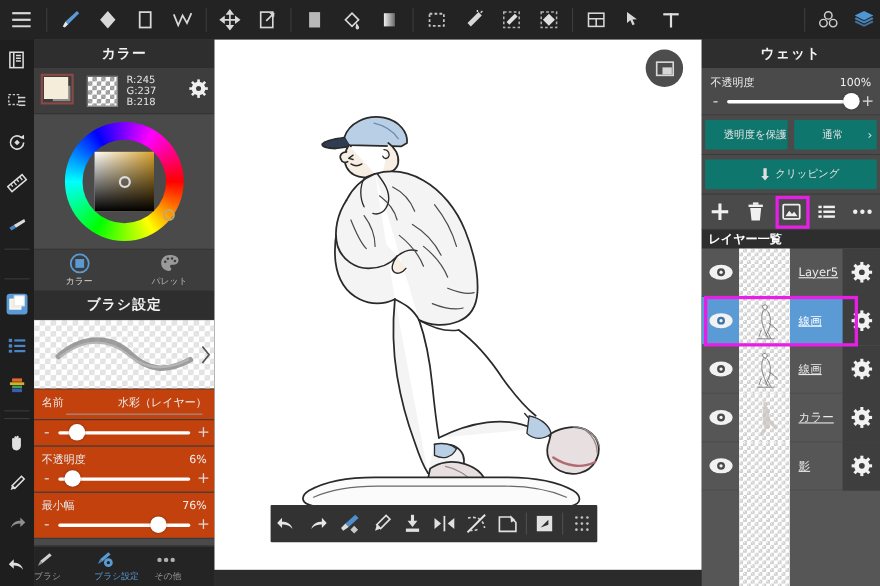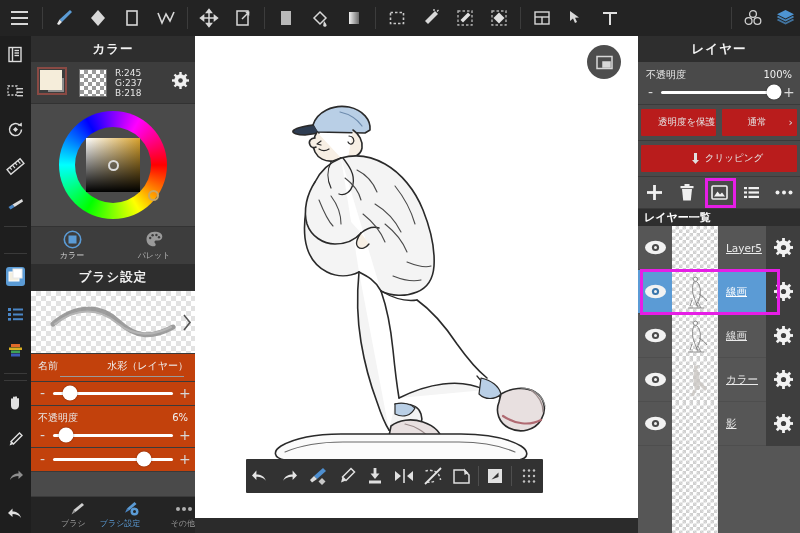--- a/index.html
+++ b/index.html
@@ -151,21 +151,21 @@
     position: absolute; top: 50%; width: 15px; height: 15px; border-radius: 50%;
     background: #fff; transform: translate(-50%, -50%); cursor: pointer;
     box-shadow: 0 0 2px rgba(0,0,0,.4);
   }
 
   .lp-filler { flex: 1 1 auto; background: #4a4a4a; border-top: 1px solid #3a3a3a; }
   .lp-tabs {
     height: 37px; background: #242424; display: flex; border-top: 1px solid #3a3a3a;
   }
   .lp-tab {
-    flex: 1; display: flex; flex-direction: column; align-items: flex-end;
+    flex: 1; display: flex; flex-direction: column; align-items: flex-start;
     justify-content: center; gap: 1px; cursor: pointer;
   }
   .lp-tab .lbl { font-size: 8px; color: #9b9b9b; }
   .lp-tab.active .lbl { color: #5b9bd5; }
 
   
   #canvas-area {
     position: absolute; left: 195px; top: 36px; width: 443px; height: 497px;
     background: #2b2b2b;
   }
@@ -196,21 +196,21 @@
   }
 
   
   #rightpanel {
     position: absolute; left: 638px; top: 36px; width: 162px; height: 497px;
     background: #4a4a4a; display: flex; flex-direction: column;
   }
   .lay-opacity { background: #4a4a4a; padding: 4px 8px 2px; border-bottom: 1px solid #3a3a3a; }
   .btn-row { display: flex; gap: 0; border-bottom: 1px solid #3a3a3a; background: #4a4a4a; }
   .pbtn {
-    flex: 1; height: 27px; margin: 4px 3px; background: #b91c1c; color: #e4e4e4;
+    flex: 1; height: 27px; margin: 4px 3px; background: #0f766e; color: #e4e4e4;
     font-size: 9.5px; display: flex; align-items: center; justify-content: center;
     gap: 3px; cursor: pointer; border-radius: 1px; padding-left: 16px;
   }
   .pbtn .chev { margin-left: auto; margin-right: 4px; color: #ddd; font-size: 11px; }
   .pbtn.blend { justify-content: center; position: relative; }
   .icon-row {
     height: 32px; background: #4a4a4a; display: flex; align-items: center;
     border-bottom: 1px solid #3a3a3a; position: relative;
   }
   .icon-cell {
@@ -616,20 +616,24 @@
       <div class="slider">
         <span class="pm">-</span>
         <div class="track">
             <div class="knob" style="left:11%"></div>
           </div>
         <span class="pm">+</span>
       </div>
     </div>
 
     <div class="setting-row">
+      <div class="setting-head">
+        <span>最小幅</span>
+        <span class="val">76%</span>
+      </div>
       <div class="slider">
         <span class="pm">-</span>
         <div class="track">
             <div class="knob" style="left:76%"></div>
           </div>
         <span class="pm">+</span>
       </div>
     </div>
 
     <div class="lp-filler"></div>
@@ -849,21 +853,21 @@
               <circle cx="9" cy="14.5" r="1.2"></circle>
               <circle cx="14" cy="14.5" r="1.2"></circle>
         </g>
           </svg>
       </div>
     </div>
 
   </div>
 
   <div id="rightpanel">
-    <div class="panel-title">レイヤー</div>
+    <div class="panel-title">ウェット</div>
 
     <div class="lay-opacity">
       <div class="setting-head">
         <span>不透明度</span>
         <span class="val">100%</span>
       </div>
       <div class="slider">
         <span class="pm">-</span>
         <div class="track">
             <div class="knob" style="left:97%"></div>

